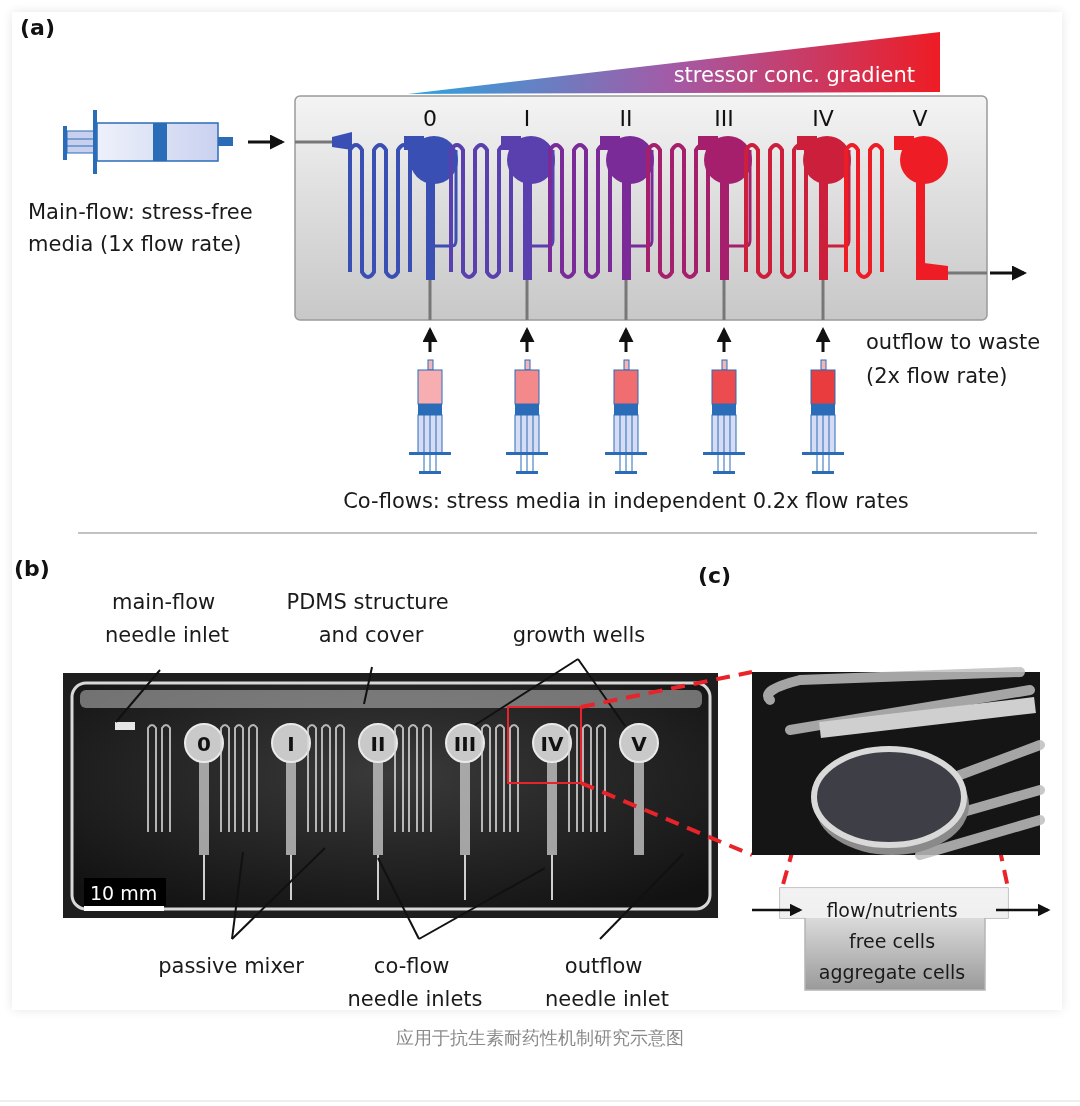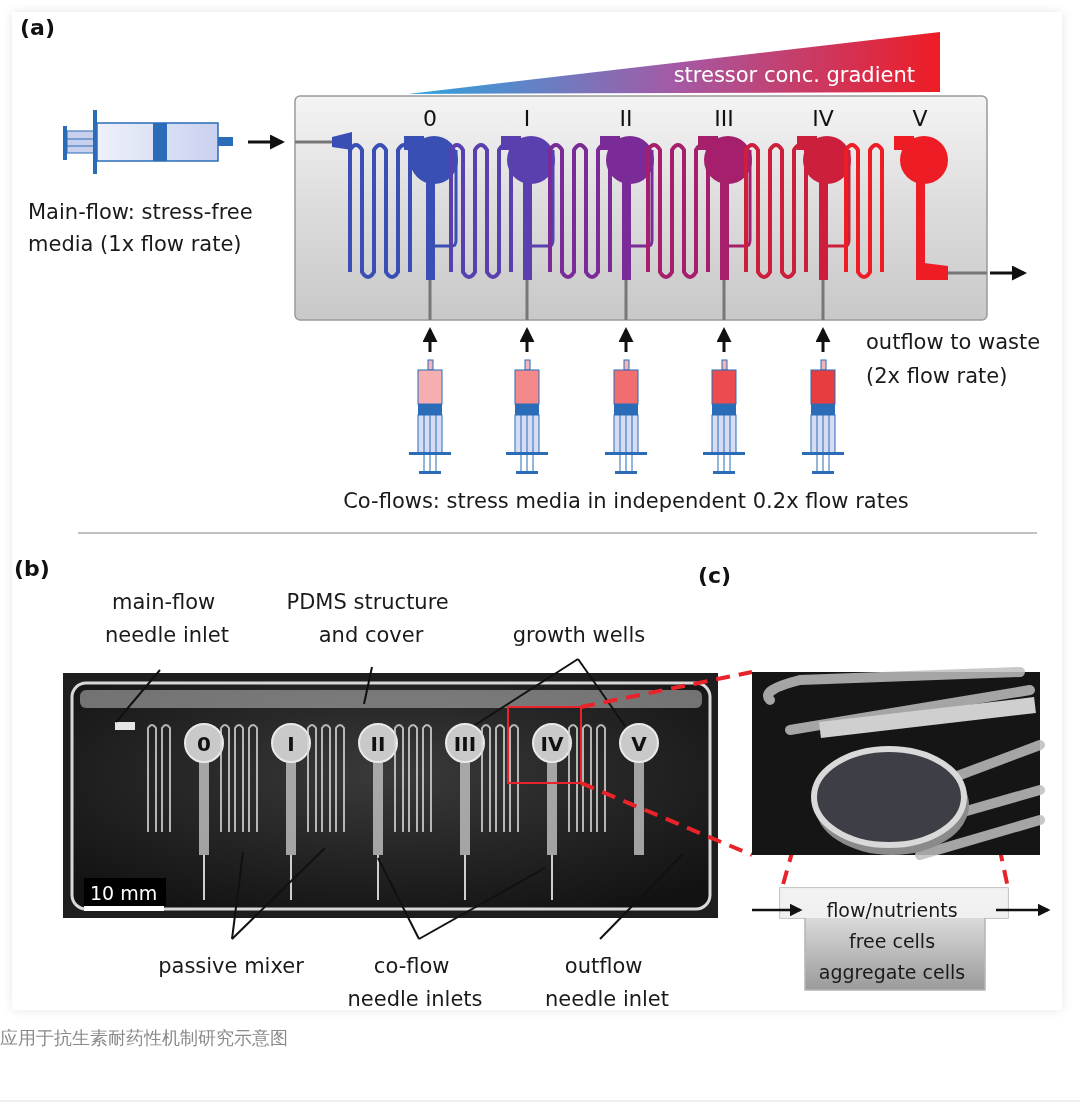--- a/index.html
+++ b/index.html
@@ -1,19 +1,19 @@
 <!DOCTYPE html>
 <html><head>
 <meta charset="utf-8">
 <style>
   html,body{margin:0;padding:0;background:#ffffff;}
   body{width:1080px;height:1106px;position:relative;overflow:hidden;font-family:"DejaVu Sans","Liberation Sans",sans-serif;}
   .card{position:absolute;left:12px;top:12px;width:1050px;height:998px;background:#fff;box-shadow:0 0 10px rgba(0,0,0,0.10);}
   .bottom-rule{position:absolute;left:0;top:1100px;width:1080px;height:2px;background:#eeeeee;}
-  .caption{position:absolute;left:0;width:1080px;top:1026px;text-align:left;font-size:18px;color:#8a8a8a;font-family:"DejaVu Sans",sans-serif;}
+  .caption{position:absolute;left:0;width:1080px;top:1026px;text-align:center;font-size:18px;color:#8a8a8a;font-family:"DejaVu Sans",sans-serif;}
   svg text{font-family:"DejaVu Sans","Liberation Sans",sans-serif;}
   .lbl{font-size:21px;fill:#1a1a1a;}
   .lbl-bold{font-size:22px;font-weight:bold;fill:#111;}
   .well-lbl{font-size:22px;fill:#111;}
 </style>
 </head>
 <body>
 
 <div class="card"></div>
 <div class="bottom-rule"></div>

